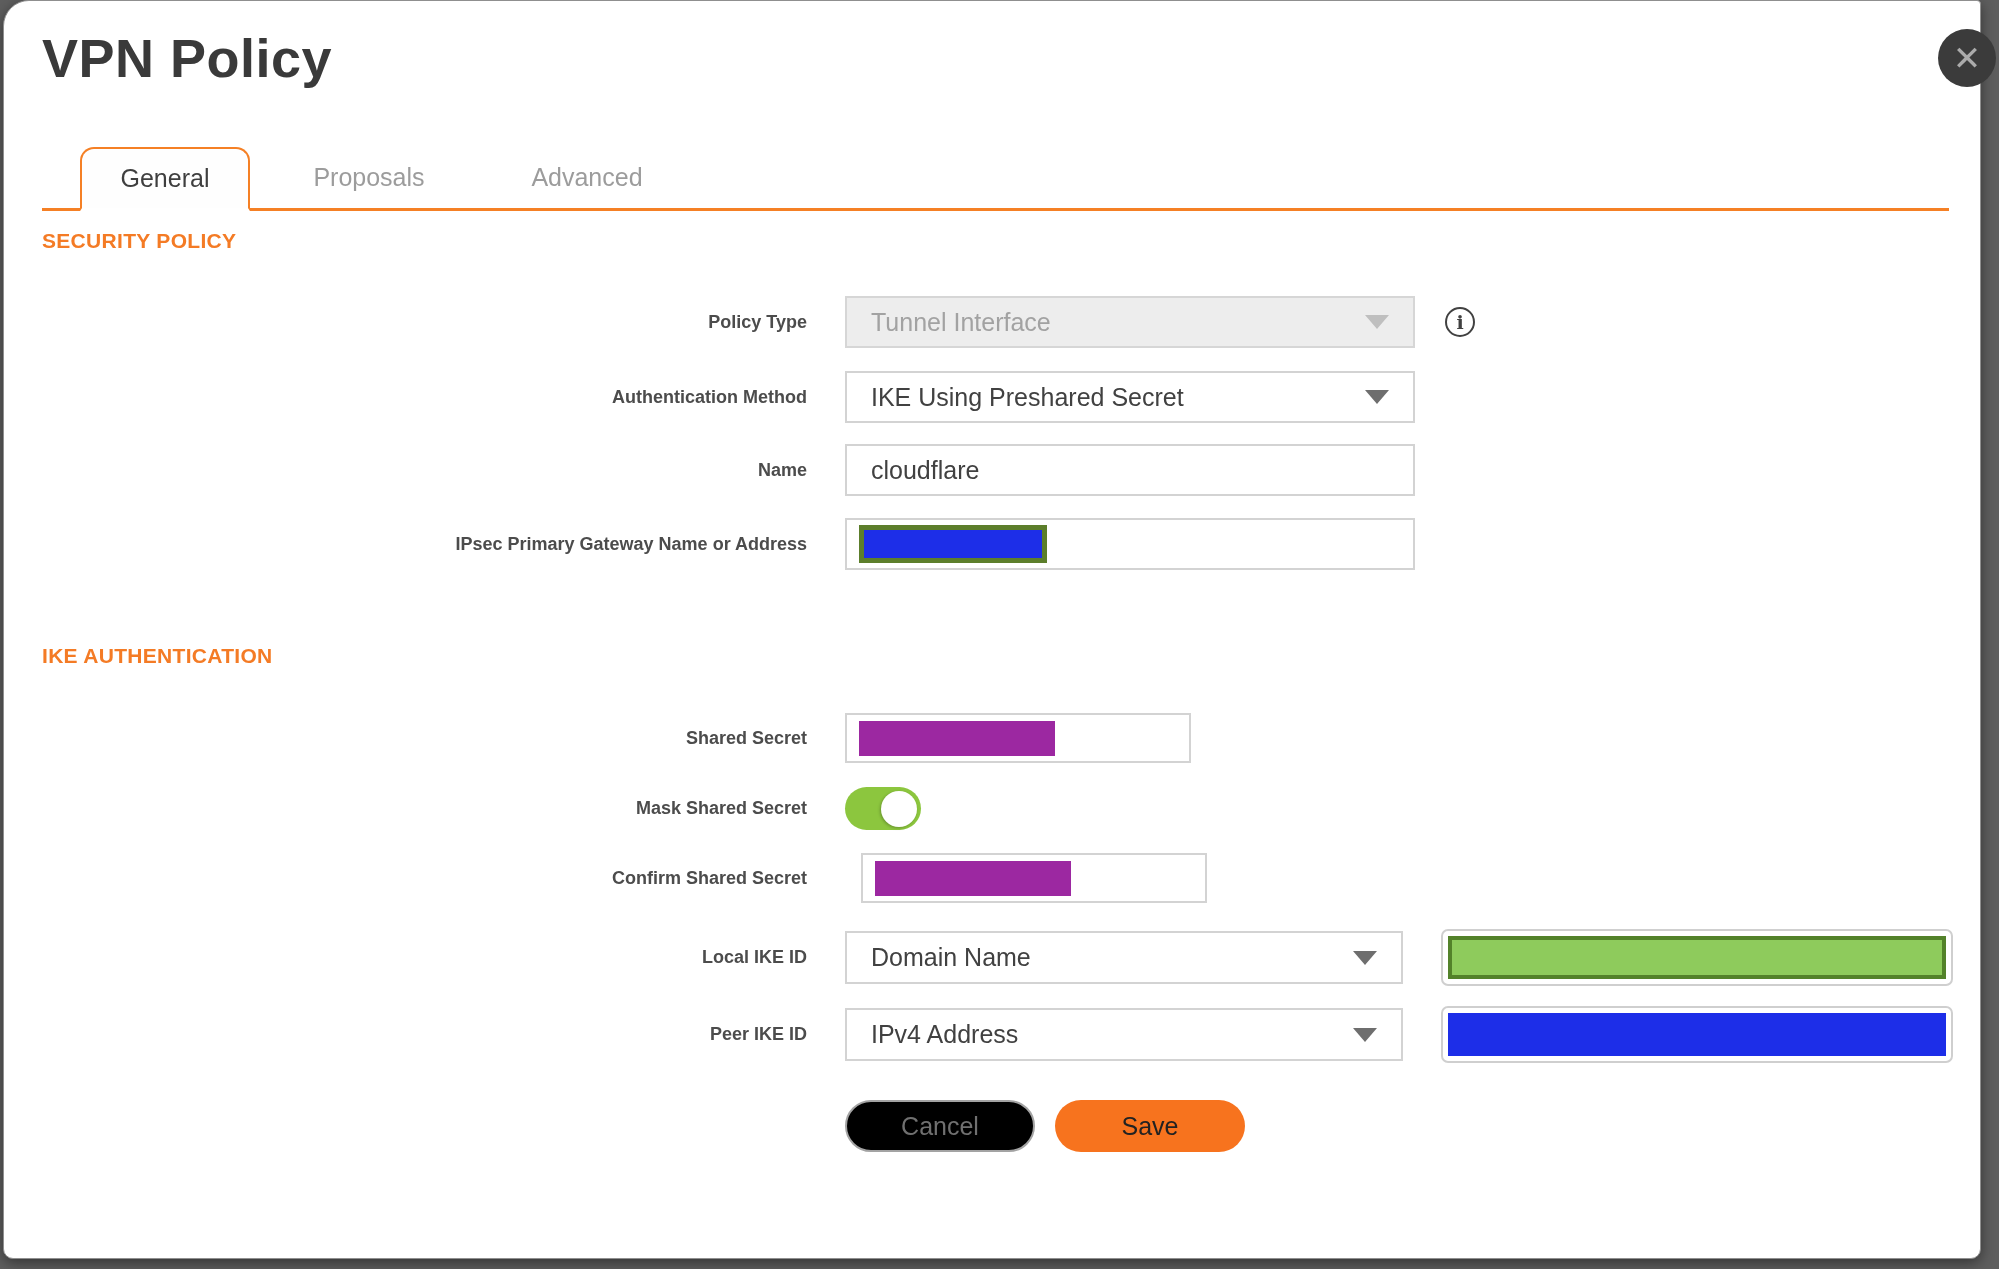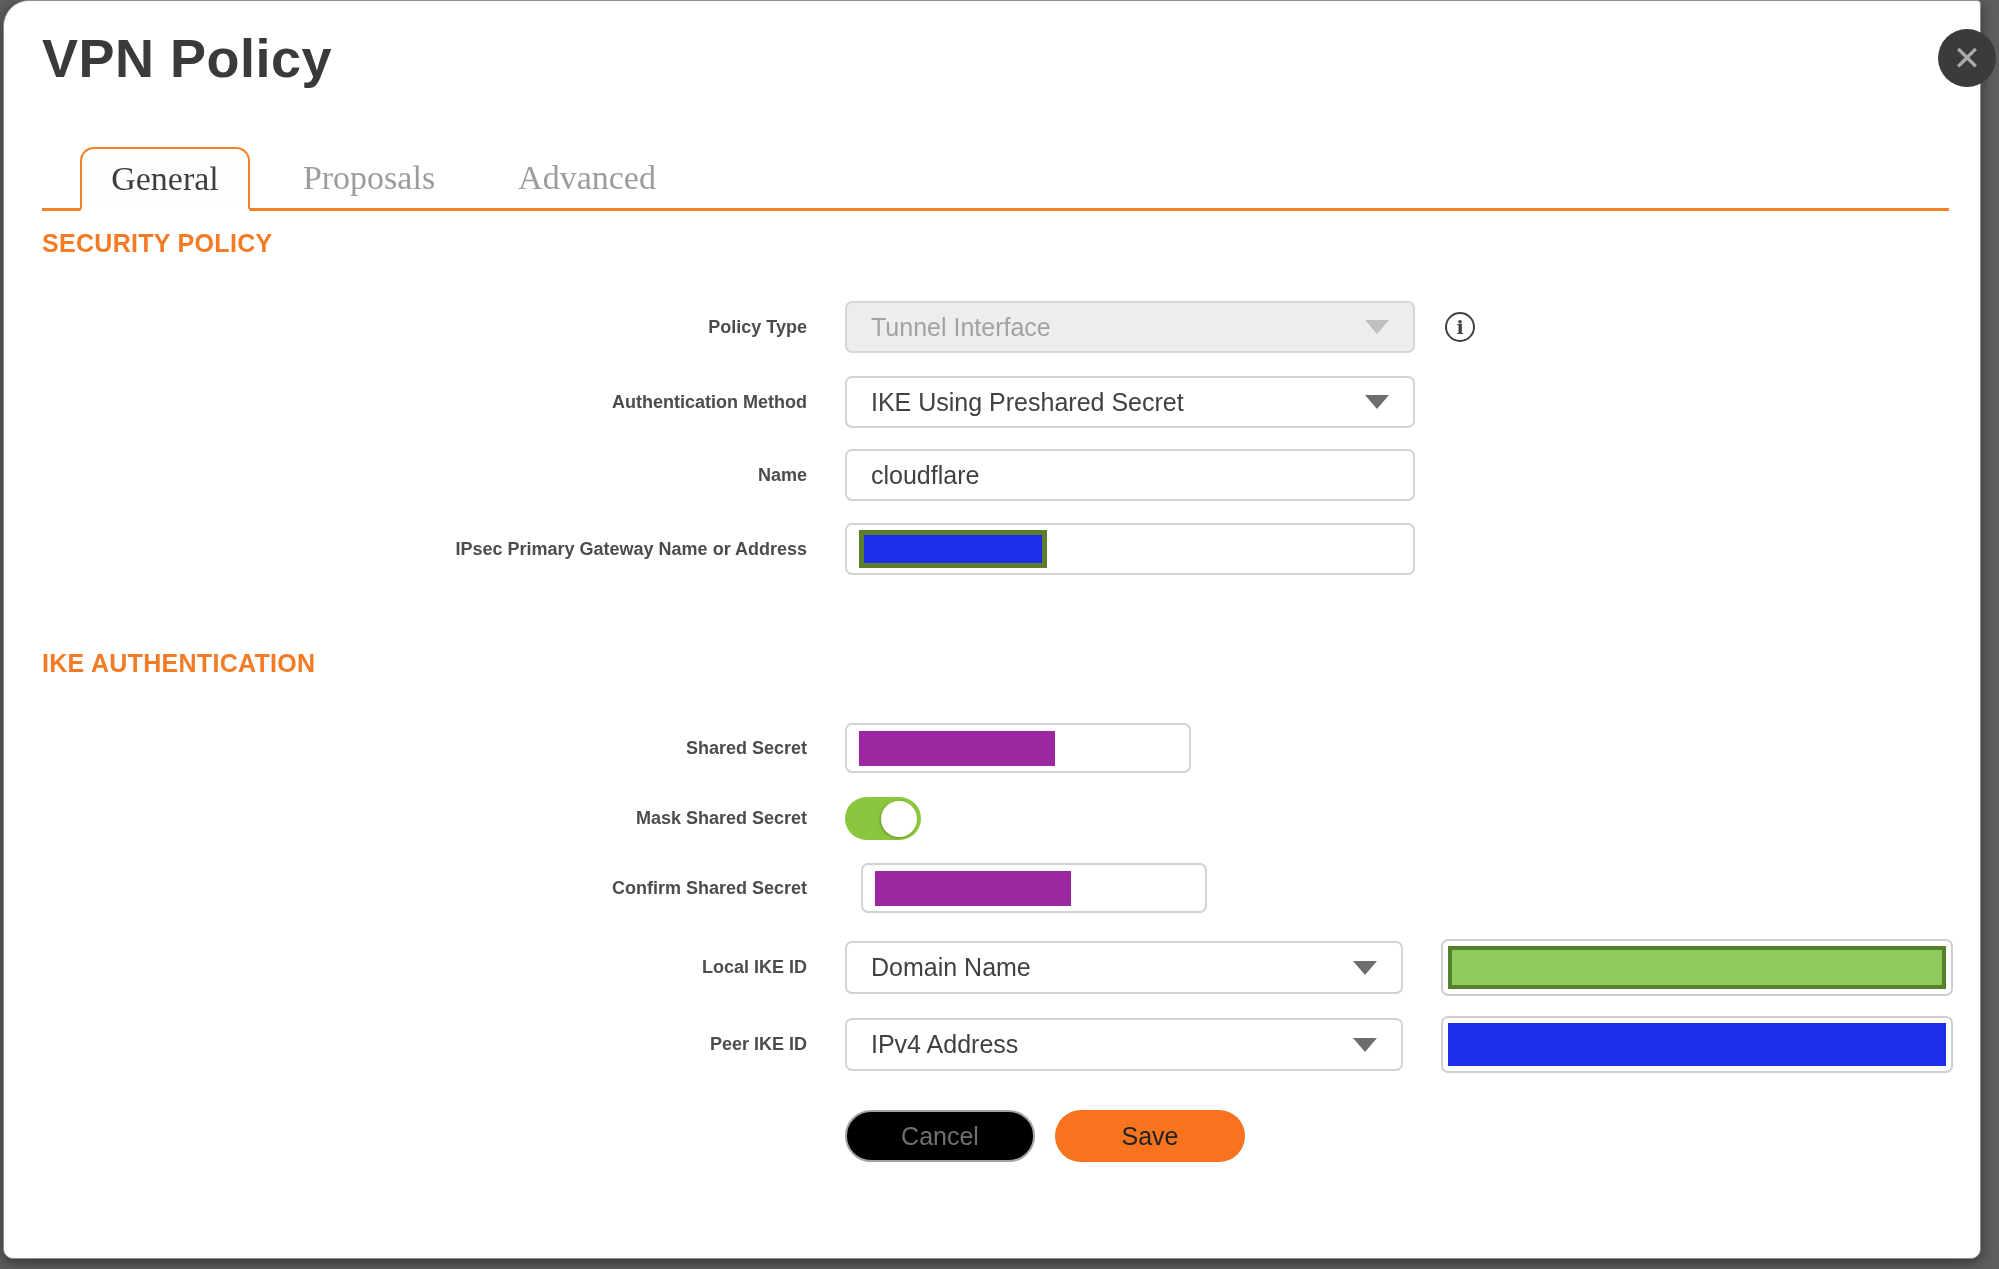--- a/index.html
+++ b/index.html
@@ -31,48 +31,47 @@
   }
   
   .tabbar {
     display:flex; align-items:flex-end;
     margin:60px 31px 0 38px;
     height:64px;
     border-bottom:3px solid #f58025;
   }
   .tab {
     height:61px; display:flex; align-items:center; justify-content:center;
-    font-size:34px; color:#9c9c9c; cursor:pointer; background:transparent;
+    font-size:25px; color:#9c9c9c; cursor:pointer; background:transparent;
     border:none;
-    font-family:Liberation Serif, serif;
   }
   .tab.active {
     width:170px; margin-left:38px; margin-bottom:-3px;
     background:#fefefe;
     border:2px solid #f58025; border-bottom:3px solid #fff;
     border-radius:14px 14px 0 0;
     color:#3f3f3f; height:64px;
   }
   .tab.t2 { width:160px; margin-left:39px; }
   .tab.t3 { width:160px; margin-left:58px; }
   
   .content { margin-left:38px; }
   .section-heading {
-    font-size:25px; font-weight:700; color:#f47b25; letter-spacing:.3px;
+    font-size:21px; font-weight:700; color:#f47b25; letter-spacing:.3px;
   }
   .sec1 { margin-top:18px; }
   .sec2 { margin-top:74px; }
   .row { display:flex; align-items:center; }
   .lbl {
     width:765px; margin-right:38px; text-align:right;
     font-size:18px; font-weight:700; color:#4c4c4c;
   }
   .field {
     position:relative; background:#fff;
-    border:2px solid #d3d3d3; border-radius:7px;
+    border:2px solid #d3d3d3; border-radius:0;
     display:flex; align-items:center;
     font-size:25px; color:#414141;
   }
   .select { cursor:pointer; padding:0 24px; justify-content:space-between; }
   .wide   { width:570px; height:52px; }
   .secret { width:346px; height:50px; padding-left:12px; }
   .ike    { width:558px; height:53px; }
   .field.disabled { background:#ededed; border-color:#d6d6d6; cursor:default; }
   .field.disabled .val { color:#a2a2a2; }
   .arrow {

